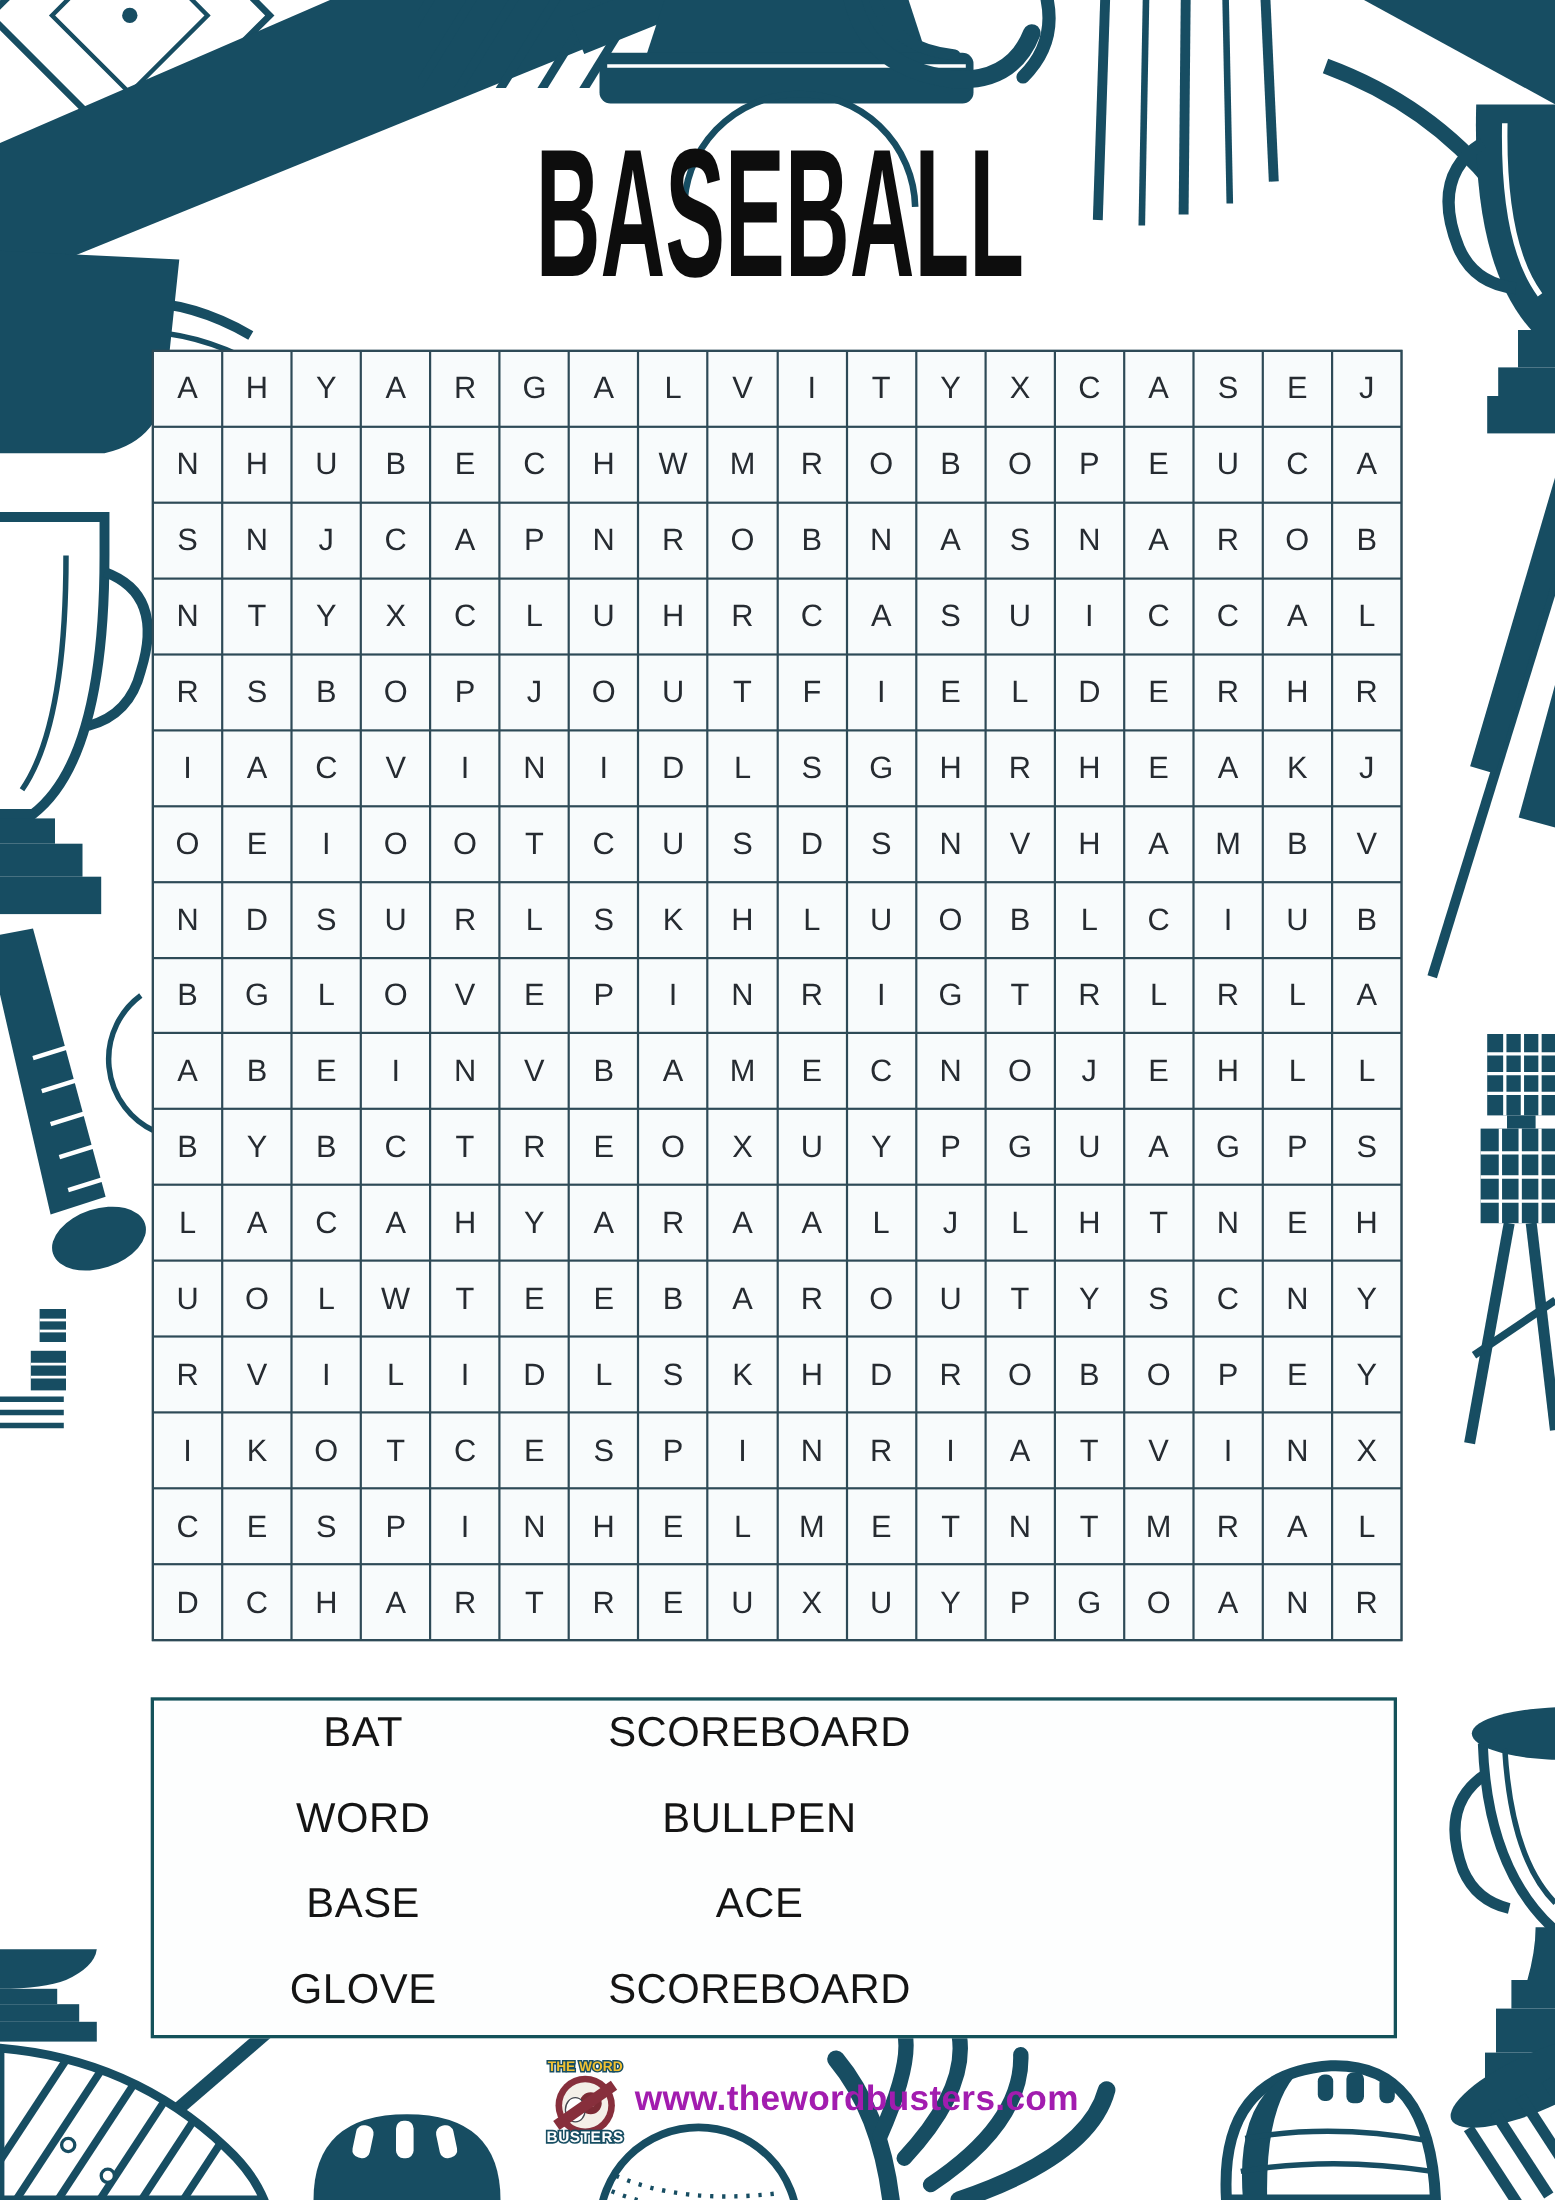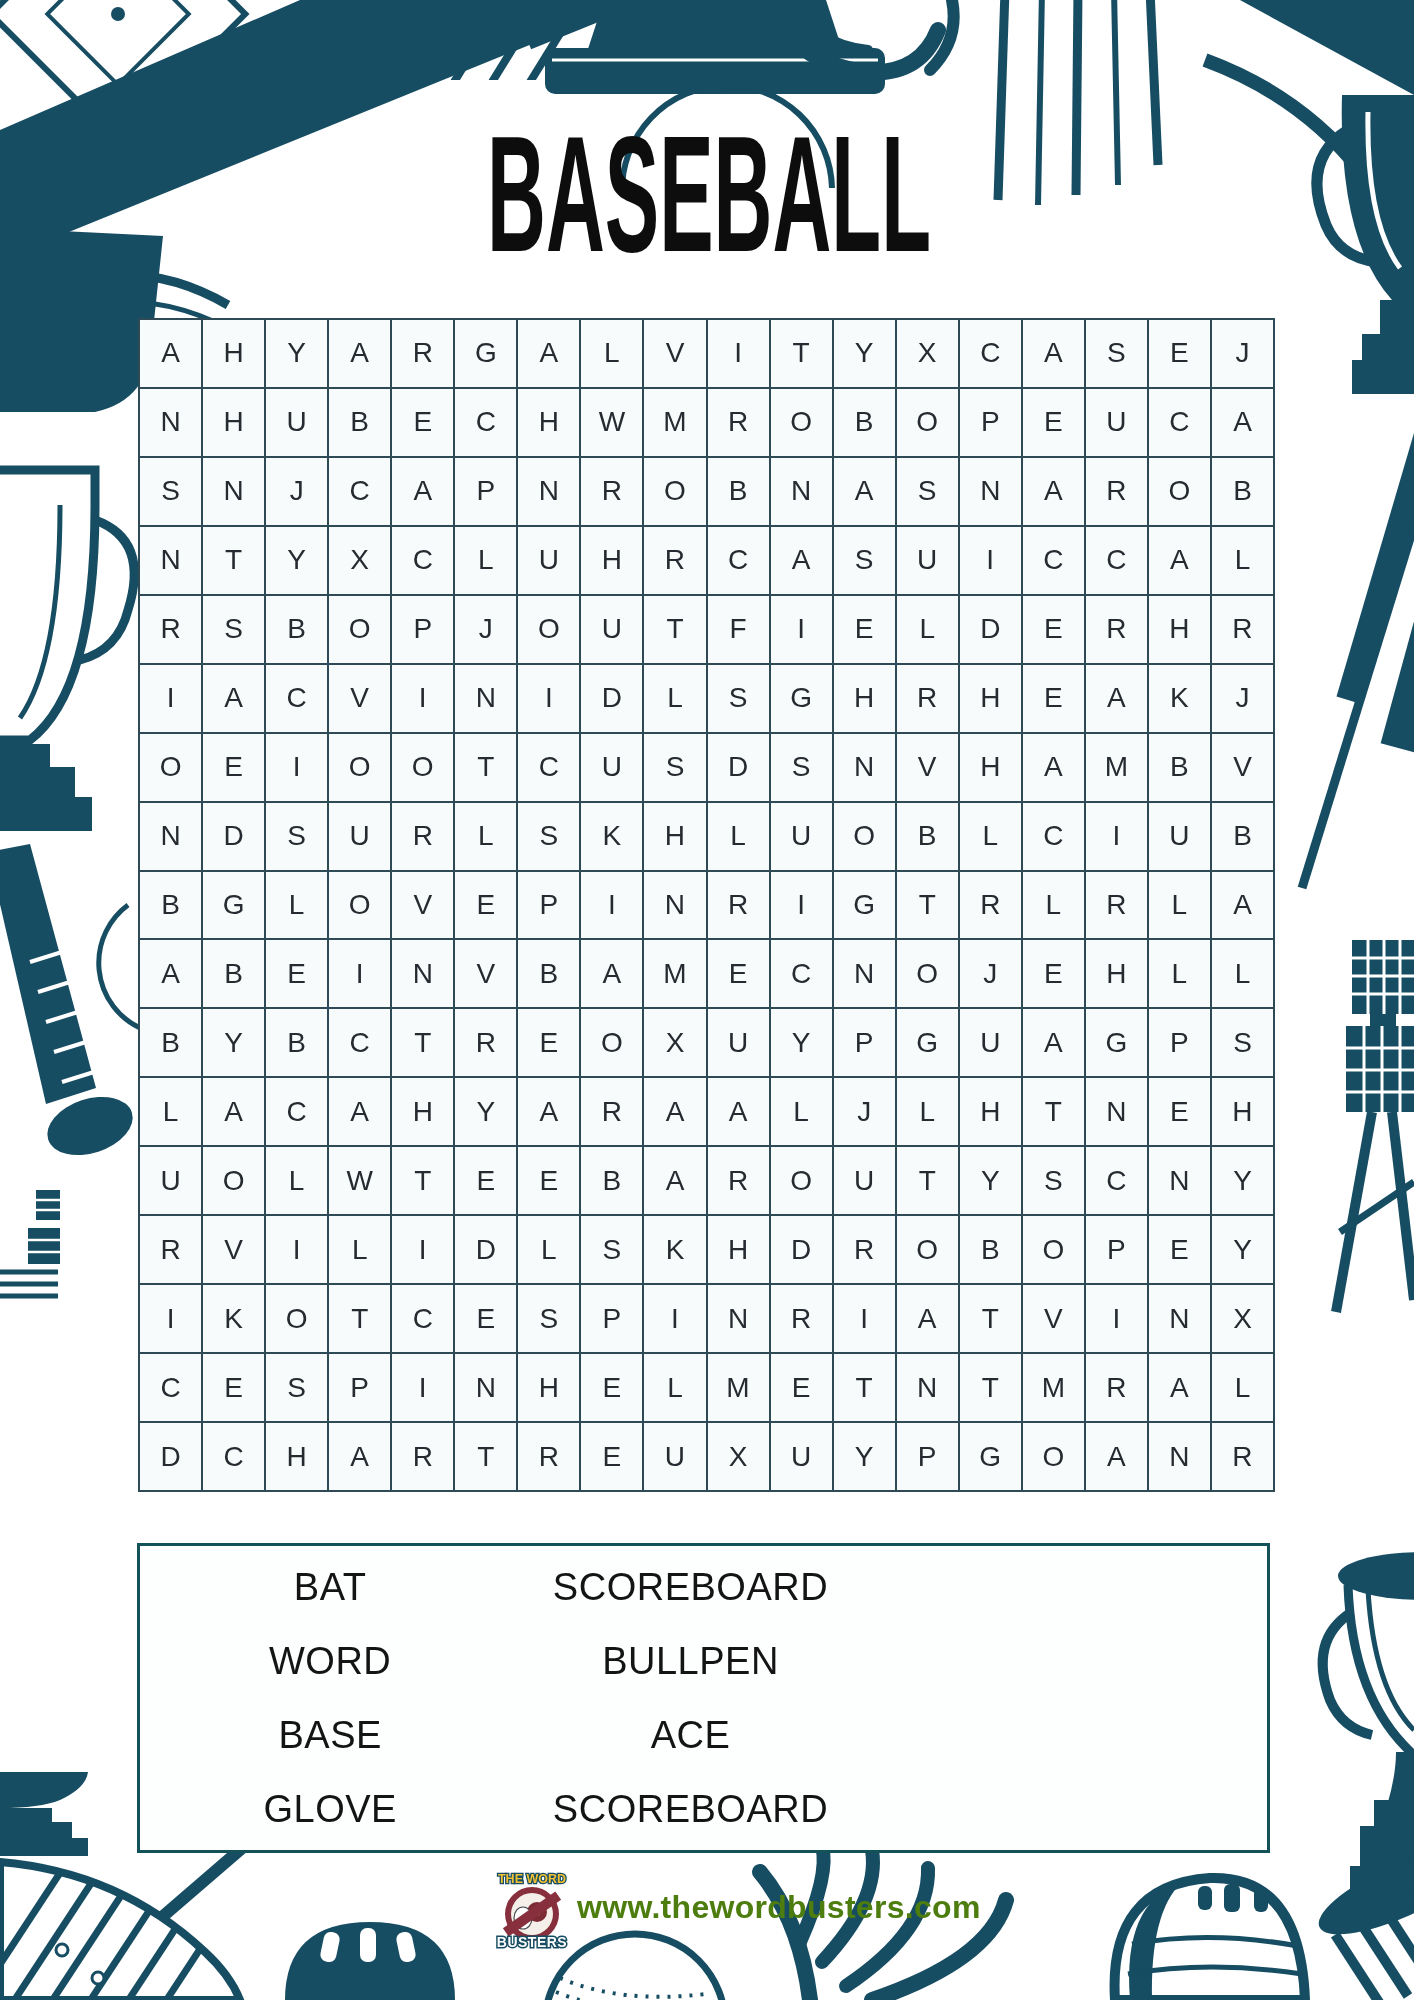--- a/index.html
+++ b/index.html
@@ -19,29 +19,29 @@
     gap:2px;background:#2e4a57;border:2.5px solid #2e4a57;box-sizing:border-box;
   }
   .cell{
     background:#f8fbfc;display:flex;align-items:center;justify-content:center;
     font-size:28px;color:#262b31;
   }
   
   .word-box{
     position:absolute;left:137px;top:1543px;width:1133px;height:310px;z-index:2;
     background:#fdfefe;border:3px solid #14525a;box-sizing:border-box;
-    display:grid;grid-template-columns:1fr 1fr 1fr;padding:22px 36px 22px 10px;
+    display:grid;grid-template-columns:1fr 1fr 1fr;padding:10px 36px 22px 10px;
   }
   .word-col{display:flex;flex-direction:column;justify-content:space-between;align-items:center;}
   .word{font-size:38px;color:#141414;letter-spacing:.5px;line-height:1;}
   
   #logo{position:absolute;left:492px;top:1870px;z-index:3;}
   #site-url{
     position:absolute;left:577px;top:1889px;z-index:3;
-    font-size:32px;font-weight:bold;color:#4d7c0f;letter-spacing:.3px;
+    font-size:32px;font-weight:bold;color:#a21caf;letter-spacing:.3px;
   }
 </style>
 </head>
 <body>
 
 <svg id="border-art" viewBox="0 0 1414 2000" xmlns="http://www.w3.org/2000/svg" aria-hidden="true">
   <defs>
     <clipPath id="jerseyClip">
         <rect x="380" y="0" width="280" height="80"></rect>
       </clipPath>

